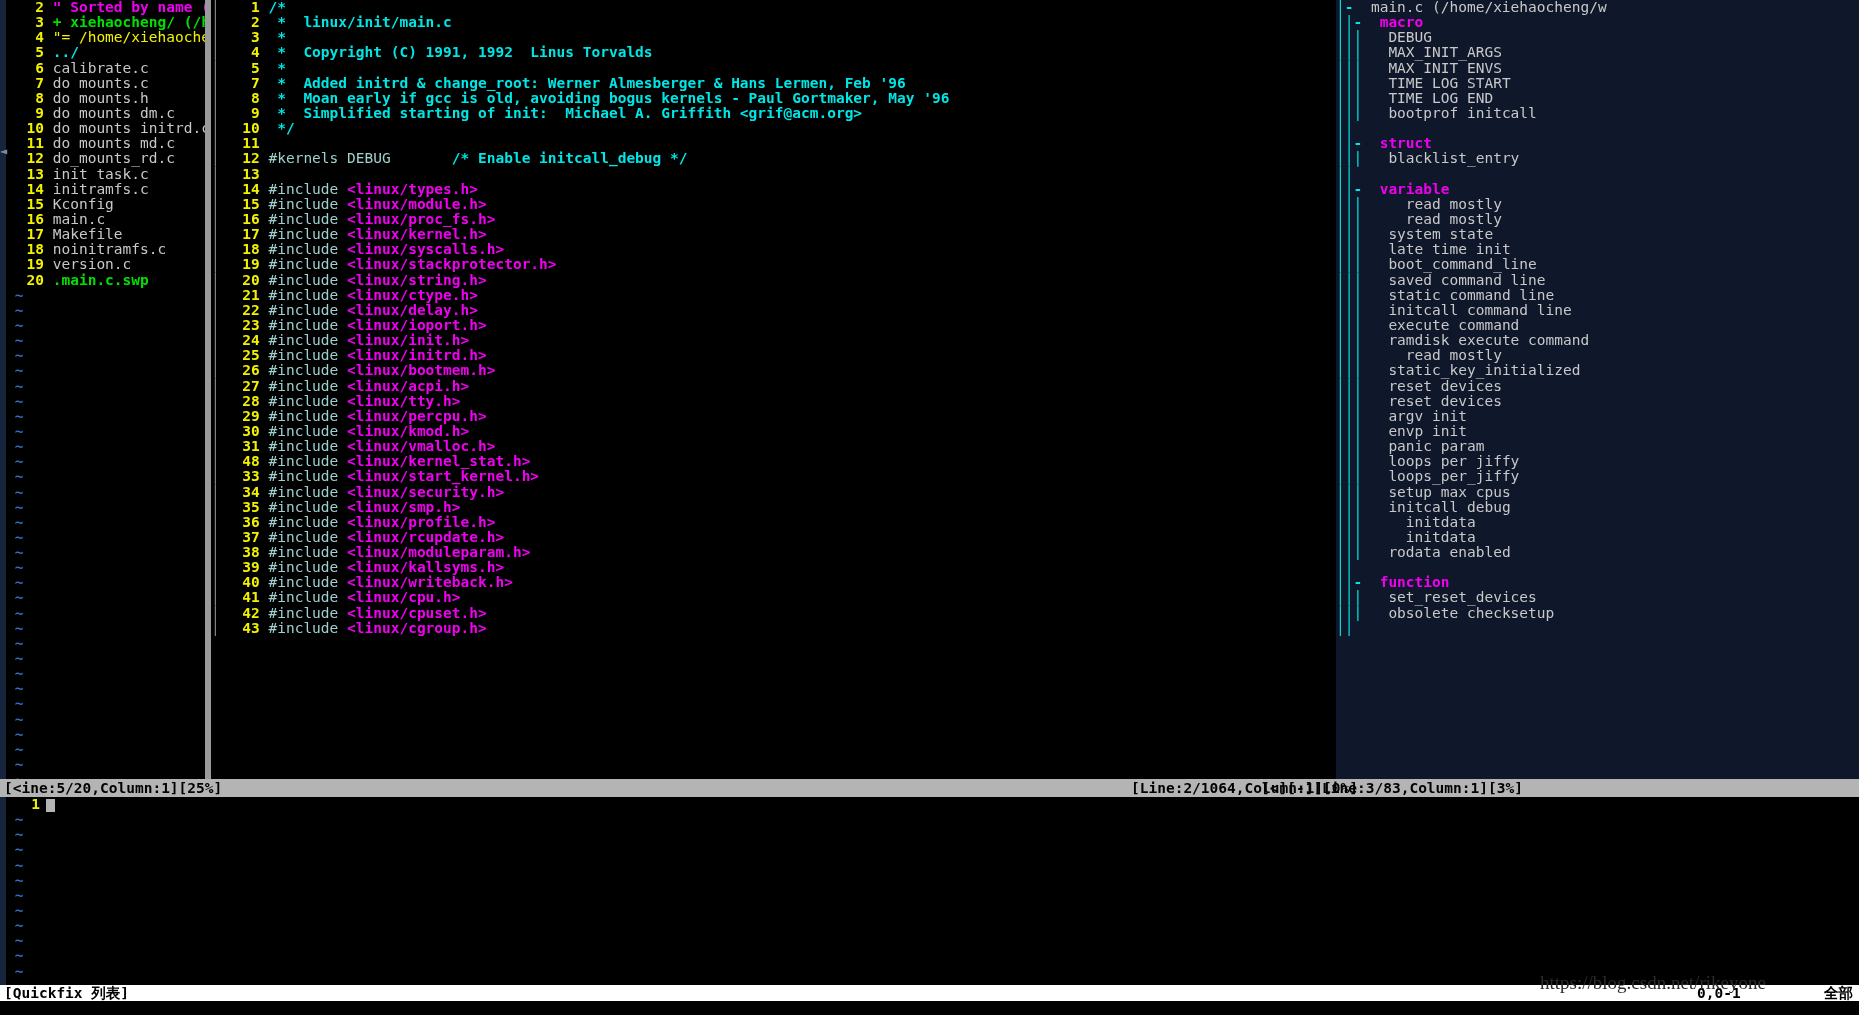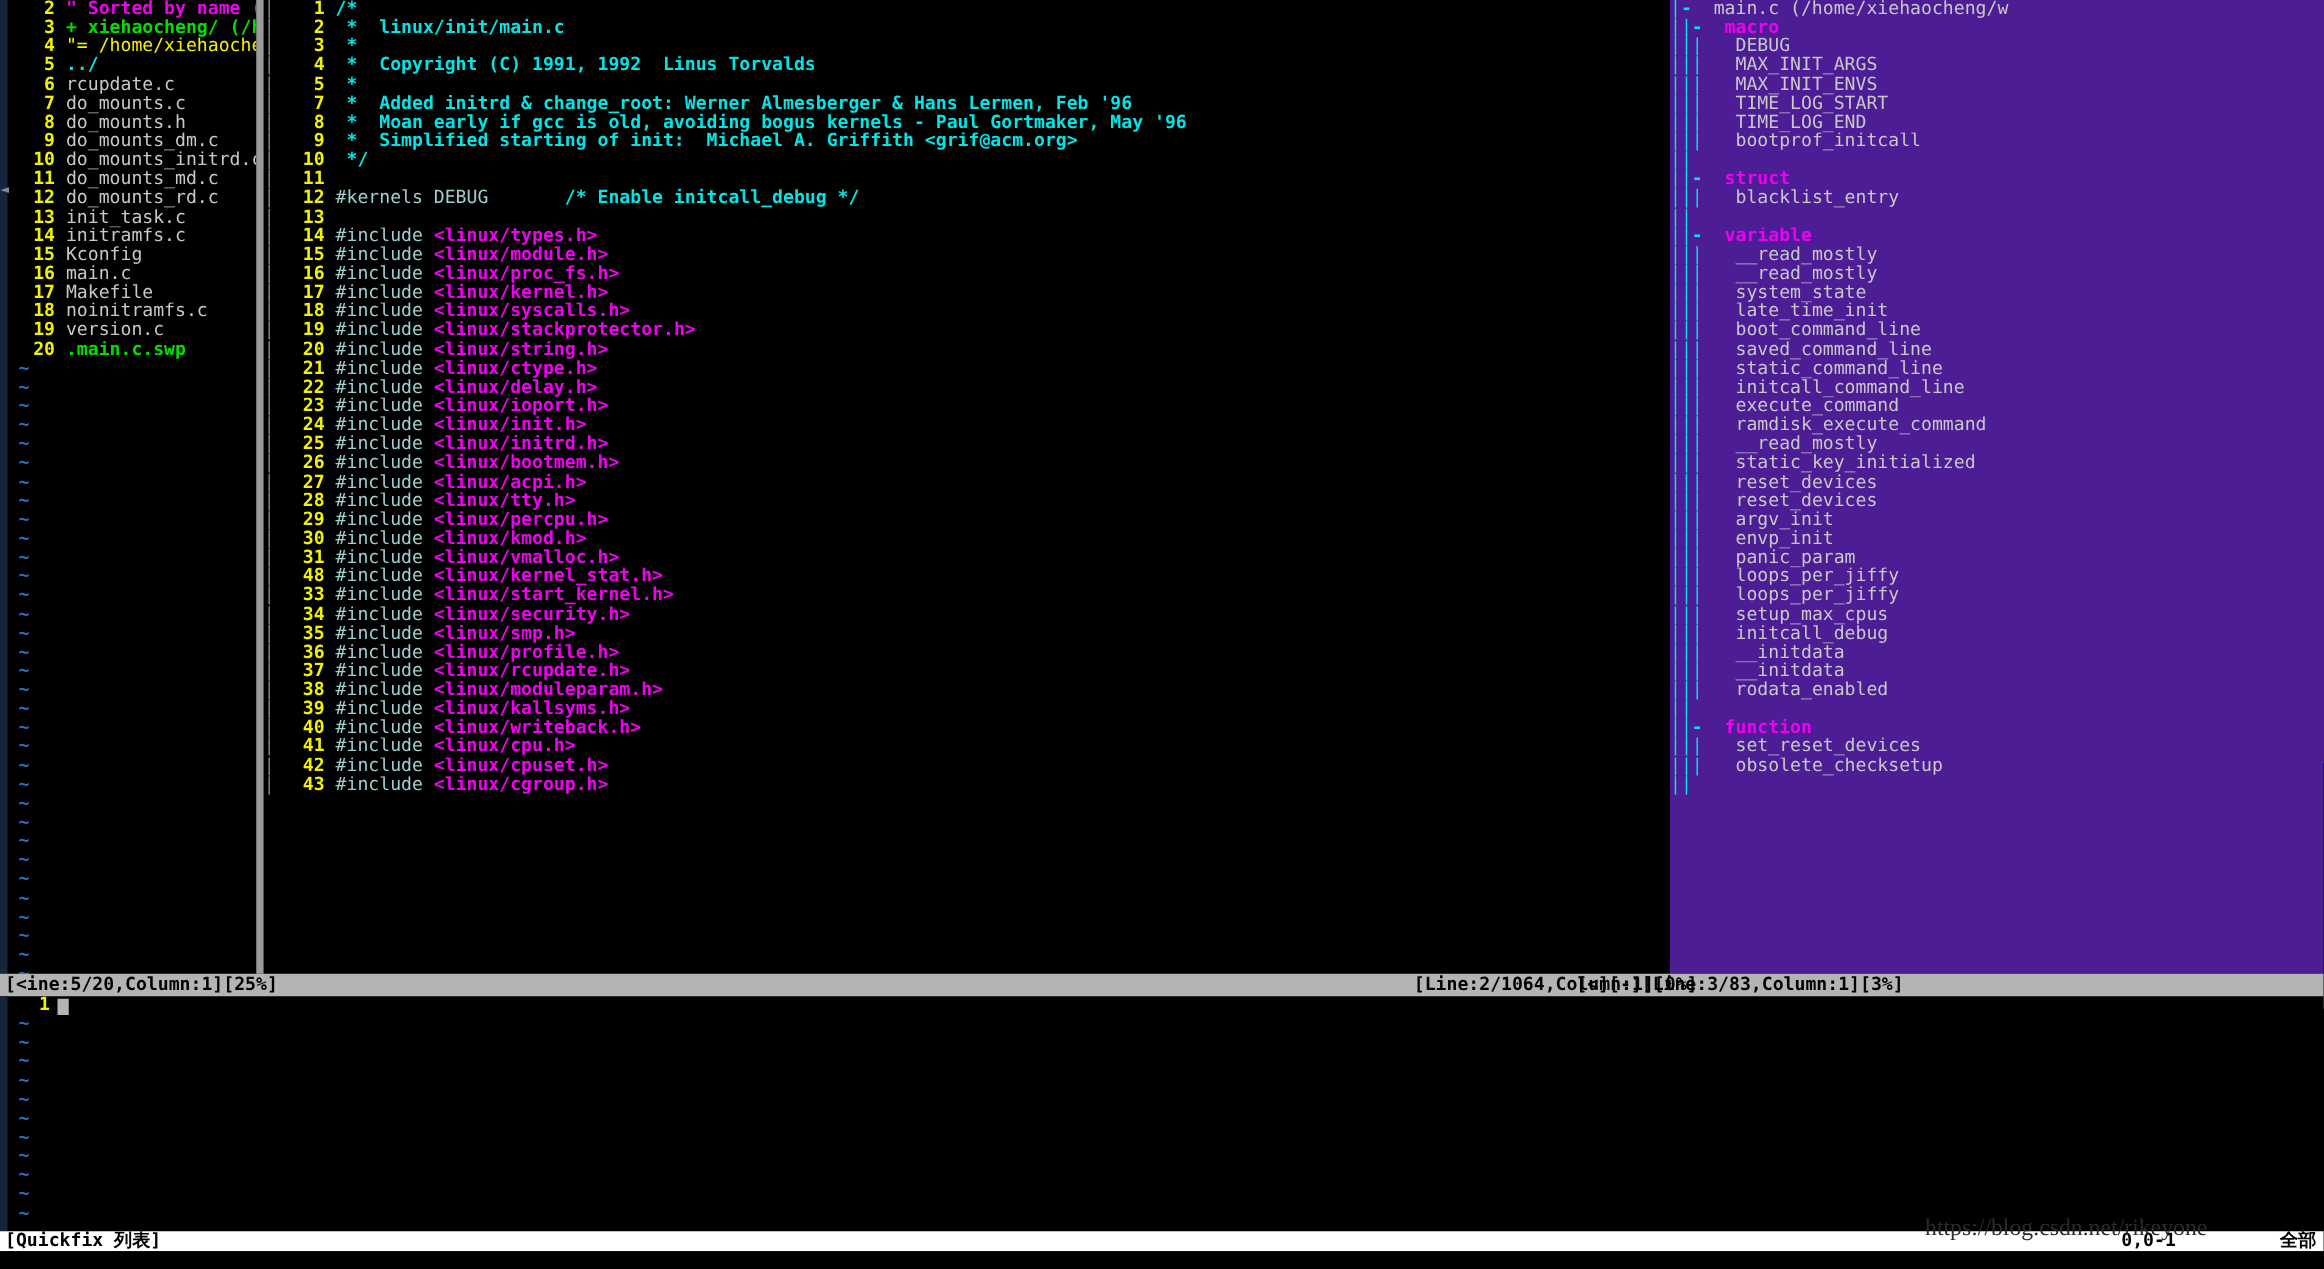--- a/index.html
+++ b/index.html
@@ -40,21 +40,21 @@
     border-left: 6px solid #16243c;
   }
   #main {
     position: absolute; left: 211px; top: 0;
     width: 1125px; height: 779px;
     background: #000; overflow: hidden;
   }
   #tagbar {
     position: absolute; left: 1336px; top: 0;
     width: 523px; height: 779px;
-    background: #4c1d95; overflow: hidden;
+    background: #0f172a; overflow: hidden;
   }
   #vsplit-a {
     position: absolute; left: 205px; top: 0;
     width: 6px; height: 779px;
     background: #9a9a9a;
   }
   #vsplit-b {
     position: absolute; left: 1330px; top: 0;
     width: 6px; height: 779px;
     background: #000;
@@ -113,21 +113,21 @@
 <body>
 
 <div id="screen">
 
   <div id="netrw">
     <div id="netrw-rows">
         <div class="row"><span class="lnum c-yellowb">2</span><span class="c-magenta"> " Sorted by name (.ba</span></div>
         <div class="row"><span class="lnum c-yellowb">3</span><span class="c-green"> + xiehaocheng/ (/home</span></div>
         <div class="row"><span class="lnum c-yellowb">4</span><span class="c-yellow"> "= /home/xiehaocheng/</span></div>
         <div class="row"><span class="lnum c-yellowb">5</span><span class="c-cyan"> ../</span></div>
-        <div class="row"><span class="lnum c-yellowb">6</span><span class="c-white"> rcupdate.c</span></div>
+        <div class="row"><span class="lnum c-yellowb">6</span><span class="c-white"> calibrate.c</span></div>
         <div class="row"><span class="lnum c-yellowb">7</span><span class="c-white"> do_mounts.c</span></div>
         <div class="row"><span class="lnum c-yellowb">8</span><span class="c-white"> do_mounts.h</span></div>
         <div class="row"><span class="lnum c-yellowb">9</span><span class="c-white"> do_mounts_dm.c</span></div>
         <div class="row"><span class="lnum c-yellowb">10</span><span class="c-white"> do_mounts_initrd.c</span></div>
         <div class="row"><span class="lnum c-yellowb">11</span><span class="c-white"> do_mounts_md.c</span></div>
         <div class="row"><span class="lnum c-yellowb">12</span><span class="c-white"> do_mounts_rd.c</span></div>
         <div class="row"><span class="lnum c-yellowb">13</span><span class="c-white"> init_task.c</span></div>
         <div class="row"><span class="lnum c-yellowb">14</span><span class="c-white"> initramfs.c</span></div>
         <div class="row"><span class="lnum c-yellowb">15</span><span class="c-white"> Kconfig</span></div>
         <div class="row"><span class="lnum c-yellowb">16</span><span class="c-white"> main.c</span></div>

